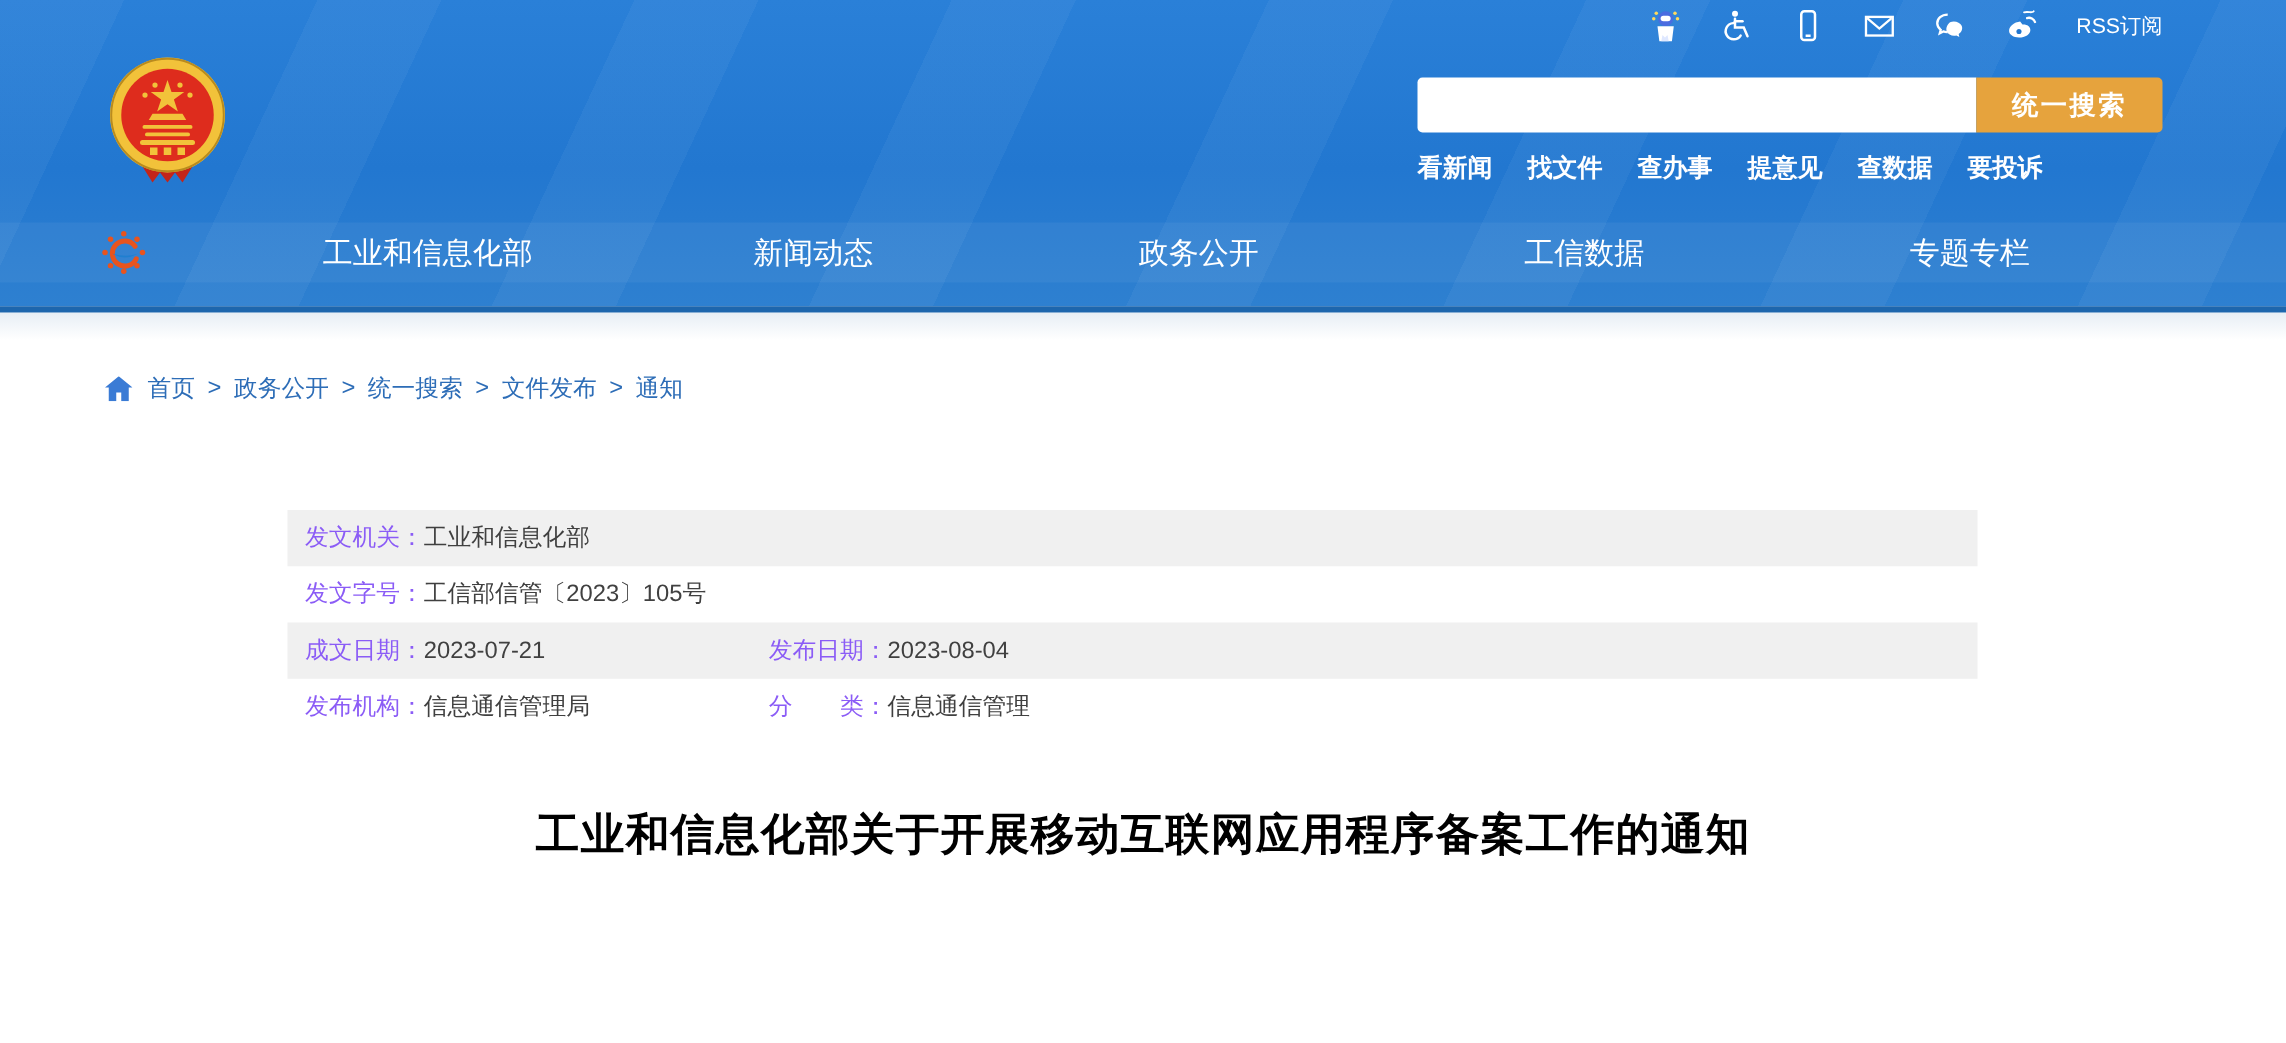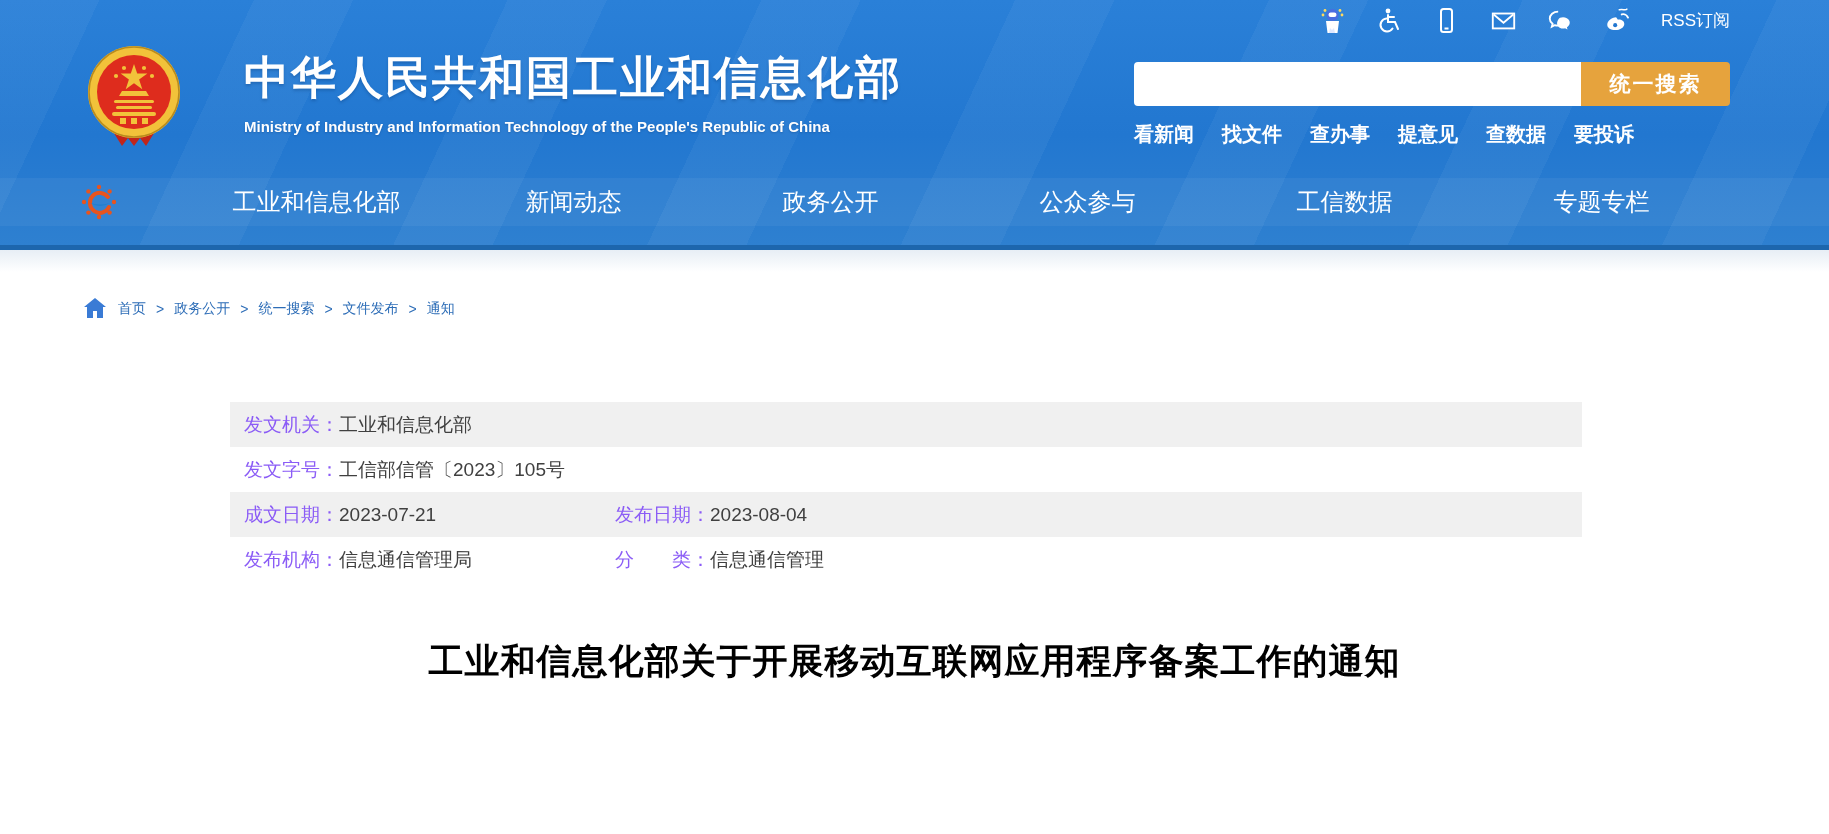--- a/index.html
+++ b/index.html
@@ -49,21 +49,21 @@
     background:rgba(255,255,255,0.05); }
   .nav-logo{ width:38px; height:38px; flex:0 0 auto; }
   .nav-items{ display:flex; width:1580px; margin-left:70px; }
   .nav-item{ flex:1 1 0; text-align:center; color:#ffffff; font-size:24px;
     text-decoration:none; cursor:pointer; white-space:nowrap; }
 
   
   .band-fade{ height:22px; background:linear-gradient(180deg,#e7eef5 0%,#ffffff 100%); }
 
   
-  .breadcrumb{ margin:26px 0 0 84px; display:flex; align-items:flex-end; font-size:14px; }
+  .breadcrumb{ margin:26px 0 0 84px; display:flex; align-items:center; font-size:19px; }
   .home-icon{ width:22px; height:20px; margin-right:12px; cursor:pointer; display:inline-flex; }
   .breadcrumb ul{ list-style:none; display:flex; align-items:center; }
   .crumb{ display:flex; align-items:center; }
   .crumb a{ color:#2d6db7; text-decoration:none; cursor:pointer; white-space:nowrap; }
   .crumb .sep{ color:#2d6db7; margin:0 10px; }
   .crumb:last-child .sep{ display:none; }
 
   
   .doc-info{ width:1352px; margin:84px 0 0 230px; }
   .info-row{ position:relative; height:45px; line-height:45px; padding-left:14px;
@@ -150,24 +150,20 @@
             <rect x="30" y="56" width="40" height="3" rx="1.5"></rect>
             <path d="M35 52 h30 l-3 -5 h-24 z"></path>
             <rect x="32" y="62" width="36" height="3" rx="1.5"></rect>
             <rect x="28" y="68" width="44" height="4" rx="2"></rect>
             <rect x="36" y="74" width="6" height="6"></rect>
               <rect x="47" y="74" width="6" height="6"></rect>
               <rect x="58" y="74" width="6" height="6"></rect>
           </g>
         </svg>
       </span>
-      <span class="brand-text">
-        <span class="site-title" style="display:block">中华人民共和国工业和信息化部</span>
-        <span class="site-subtitle" style="display:block">Ministry of Industry and Information Technology of the People's Republic of China</span>
-      </span>
     </div>
 
     <div class="search-area">
       <div class="search-row">
         <input class="search-input" type="text" placeholder="" style="">
         <button class="search-btn">统一搜索</button>
       </div>
       <div class="quick-links">
 
       <a class="quick-link">看新闻</a>
@@ -194,21 +190,20 @@
           </g>
           <path d="M28 14 a10 10 0 1 0 1 10" fill="none" stroke="#e8541e" stroke-width="4" stroke-linecap="round"></path>
           <path d="M10 20 q10 6 20 0 q-9 3-20 0z" fill="#1f7fd0"></path>
         </svg>
       </span>
       <div class="nav-items">
 
       <a class="nav-item">工业和信息化部</a>
           <a class="nav-item">新闻动态</a>
           <a class="nav-item">政务公开</a>
-          <a class="nav-item">公众参与</a>
           <a class="nav-item">工信数据</a>
           <a class="nav-item">专题专栏</a>
         </div>
     </nav>
   </div>
 </header>
 
 <div class="band-fade"></div>
 
 <main class="content">

